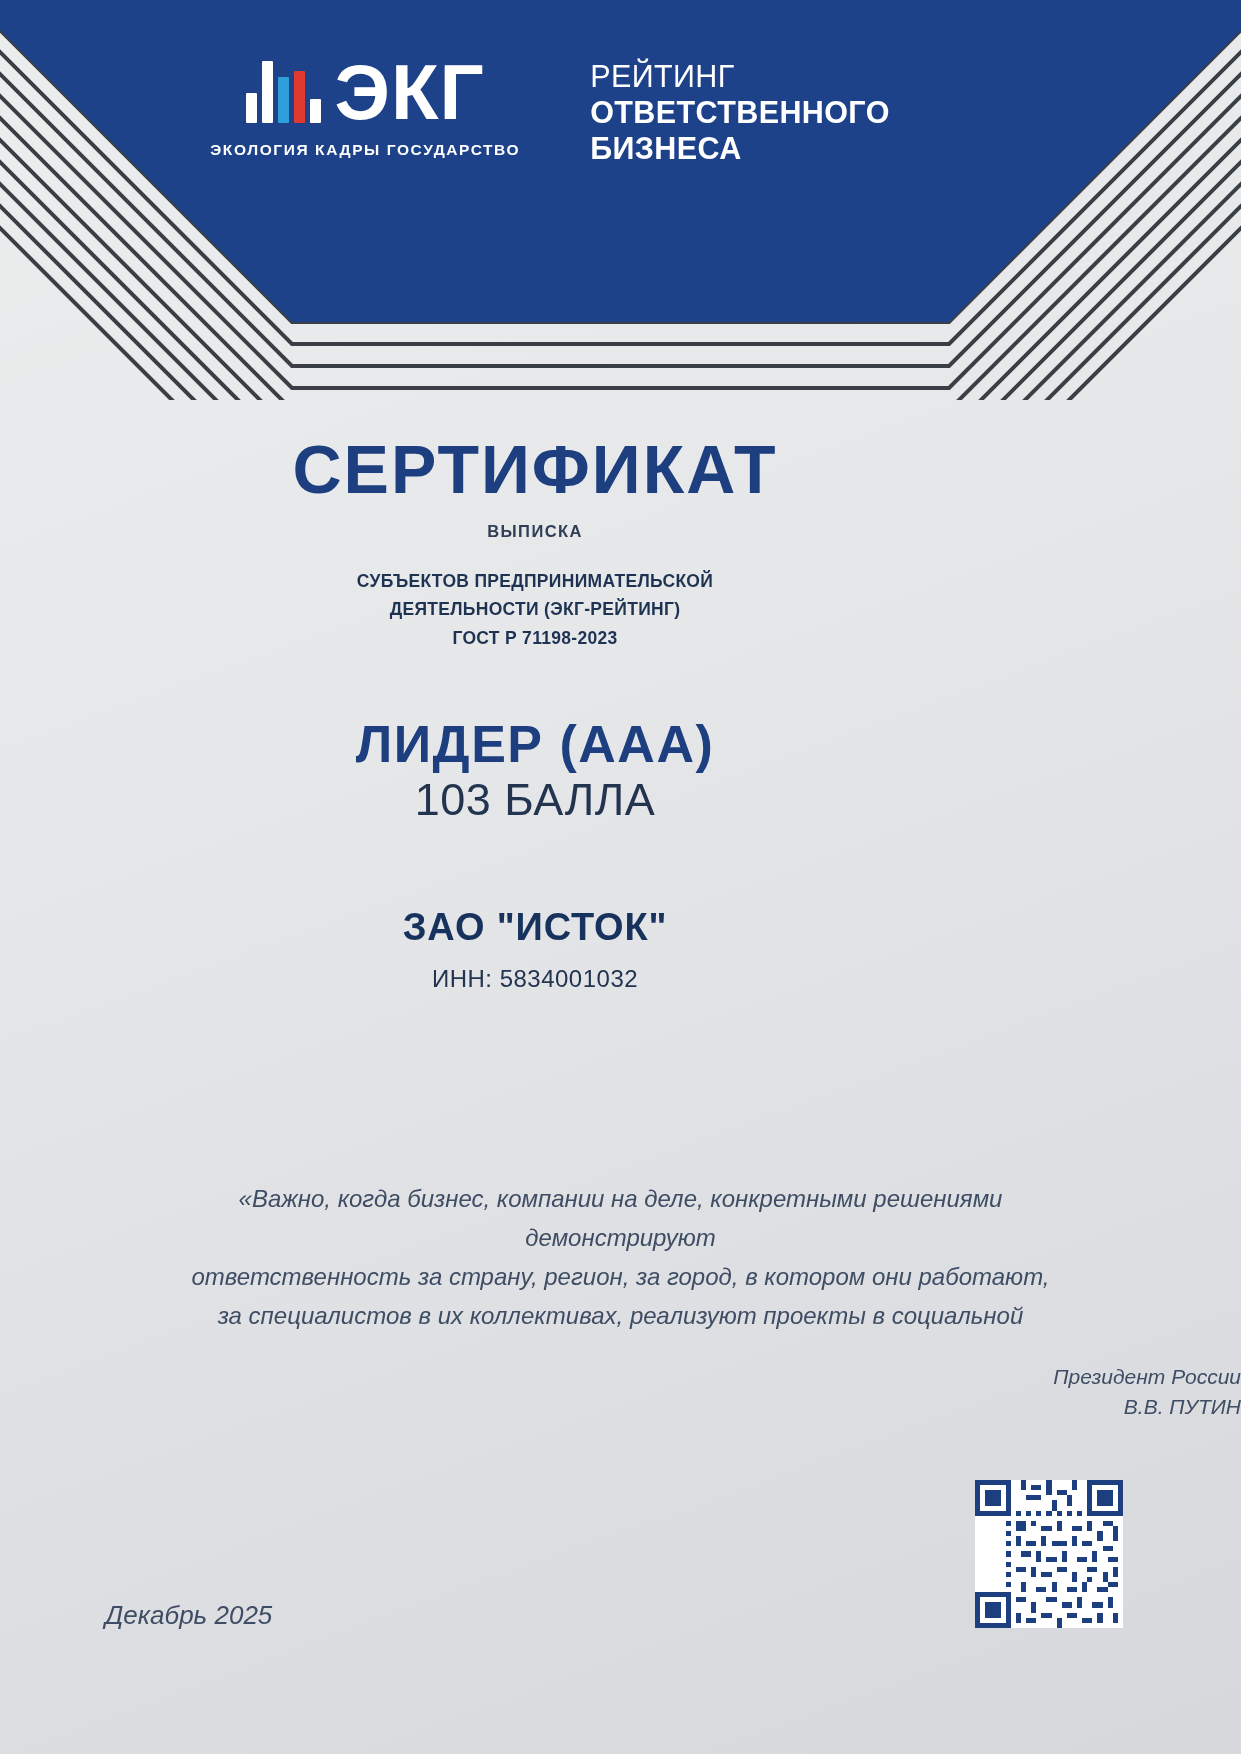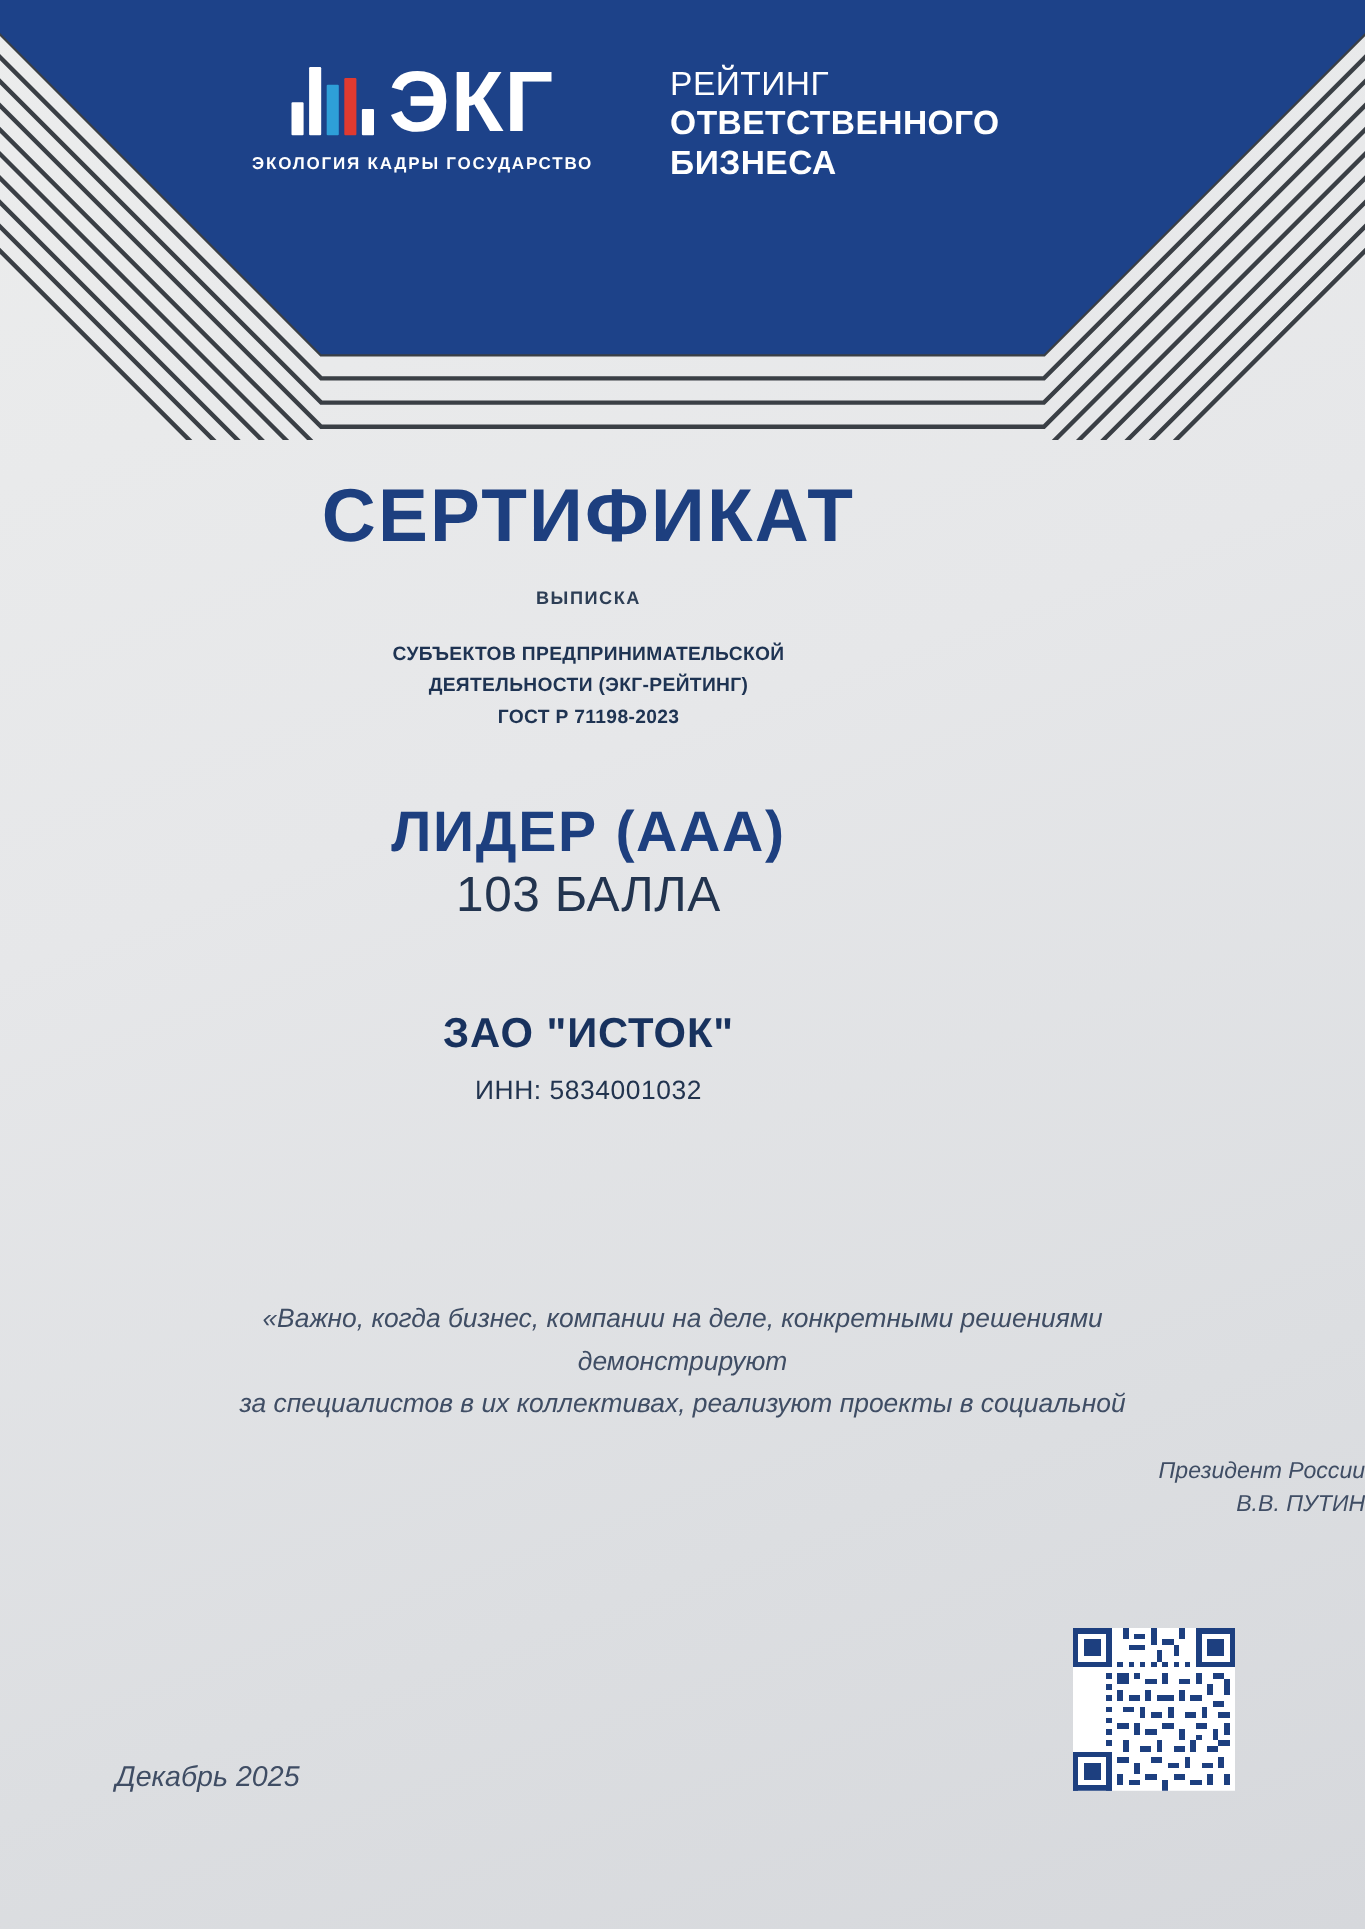--- a/index.html
+++ b/index.html
@@ -41,21 +41,20 @@
   .logo-block {
     position: absolute;
     top: 55px;
     left: 0;
     width: 1100px;
     display: flex;
     justify-content: center;
     align-items: flex-start;
     gap: 34px;
     z-index: 5;
-    padding-left: 19px;
   }
   .logo-left {
     display: flex;
     flex-direction: column;
     align-items: center;
   }
   .logo-main-row {
     display: flex;
     align-items: center;
     gap: 14px;
@@ -109,21 +108,21 @@
     text-align: center;
   }
   .title-cert {
     color: #1d3f7f;
     font-size: 68px;
     font-weight: bold;
     letter-spacing: 2px;
     margin: 0;
   }
   .subtitle-vypiska {
-    margin-top: 27px;
+    margin-top: 14px;
     color: #2d3e55;
     font-size: 16.5px;
     letter-spacing: 1.4px;
     font-weight: 600;
   }
   .std-lines {
     margin-top: 26px;
     color: #1e3352;
     font-size: 17.5px;
     line-height: 1.62;
@@ -269,20 +268,21 @@
     <div class="grade">ЛИДЕР (ААА)</div>
     <div class="score">103 БАЛЛА</div>
 
     <div class="company">ЗАО "ИСТОК"</div>
     <div class="inn">ИНН:  5834001032</div>
   </div>
 
   <div class="quote-wrap">
     <div class="quote">
       <div>«Важно, когда бизнес, компании на деле, конкретными решениями демонстрируют</div>
+      <div>ответственность за страну, регион, за город, в котором они работают,</div>
       <div>за специалистов в их коллективах, реализуют проекты в социальной</div>
     </div>
     <div class="quote-author">
       <div>Президент России</div>
       <div>В.В. ПУТИН</div>
     </div>
   </div>
 
   <div class="qr">
     <svg width="148" height="148" viewBox="0 0 29 29" xmlns="http://www.w3.org/2000/svg" shape-rendering="crispEdges">

